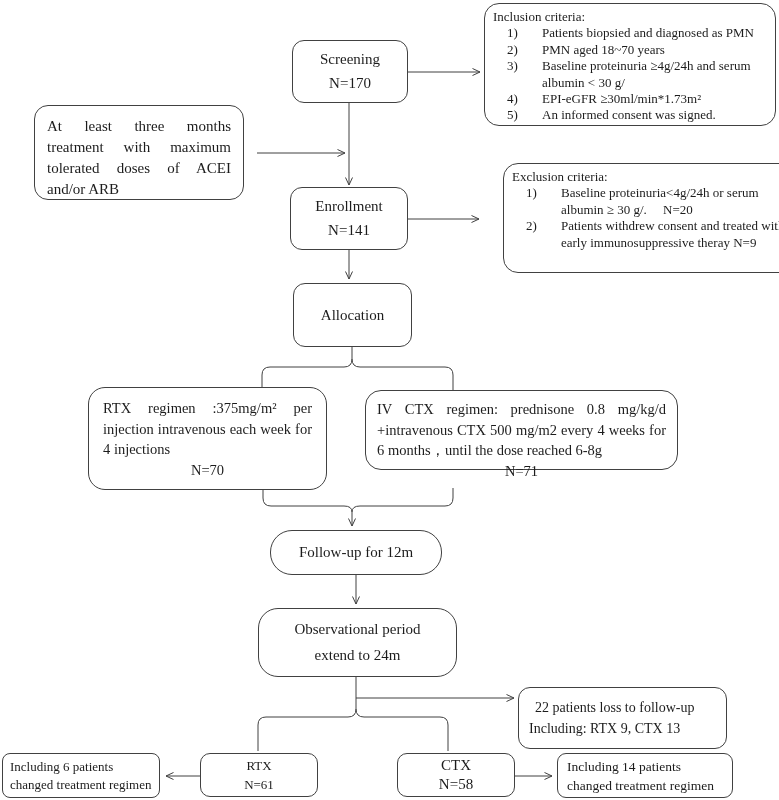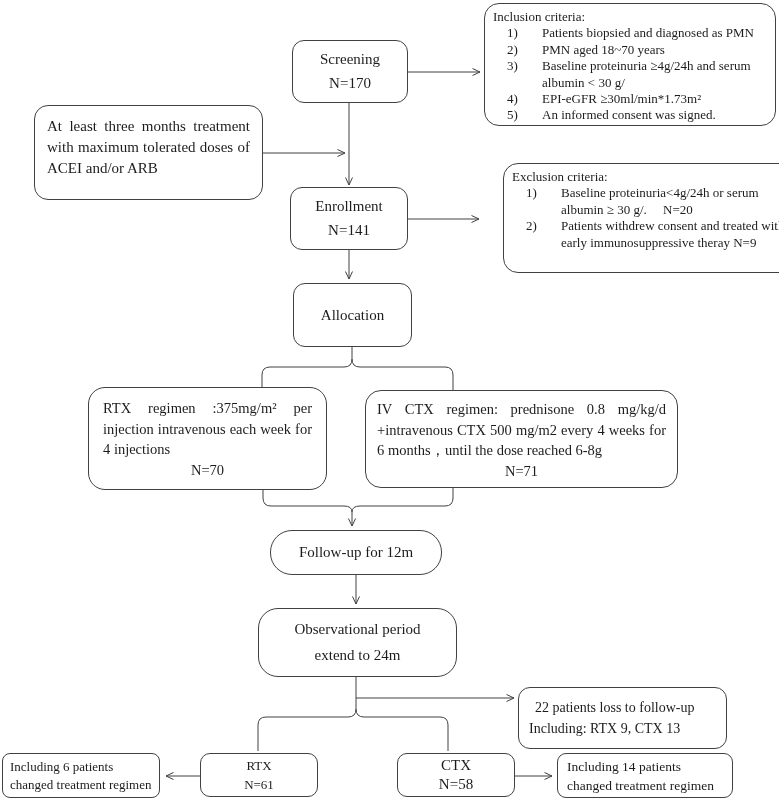--- a/index.html
+++ b/index.html
@@ -15,27 +15,27 @@
   .box{
     position:absolute;
     box-sizing:border-box;
     border:1px solid #414141;
     background:#ffffff;
     display:flex;
     flex-direction:column;
   }
   .center{align-items:center;justify-content:space-evenly;text-align:center;}
   .b-screening{left:292px;top:40px;width:116px;height:63px;border-radius:12px;font-size:15px;padding:4px 2px;}
-  .b-acei{left:34px;top:105px;width:229px;height:95px;border-radius:14px;padding:10px 12px;font-size:15px;line-height:21px;text-align:justify;}
+  .b-acei{left:34px;top:105px;width:210px;height:95px;border-radius:14px;padding:10px 12px;font-size:15px;line-height:21px;text-align:justify;}
   .b-inclusion{left:484px;top:3px;width:292px;height:123px;border-radius:15px;padding:5px 6px 4px 8px;font-size:13px;line-height:16.4px;}
   .b-enrollment{left:290px;top:187px;width:118px;height:63px;border-radius:12px;font-size:15px;padding:4px 2px;}
   .b-exclusion{left:483px;top:163px;width:294px;height:110px;border-radius:15px;padding:5px 6px 4px 8px;font-size:13px;line-height:16.4px;margin-left:20px;}
   .b-allocation{left:293px;top:283px;width:119px;height:64px;border-radius:12px;font-size:15px;}
   .b-rtx-regimen{left:88px;top:387px;width:239px;height:103px;border-radius:17px;padding:10px 14px 6px 14px;font-size:14.5px;line-height:20.5px;}
-  .b-ctx-regimen{left:365px;top:390px;width:313px;height:98px;border-radius:16px;padding:8px 11px 4px 11px;font-size:14.5px;line-height:20.5px;}
+  .b-ctx-regimen{left:365px;top:390px;width:313px;height:80px;border-radius:16px;padding:8px 11px 4px 11px;font-size:14.5px;line-height:20.5px;}
   .b-followup{left:270px;top:530px;width:172px;height:45px;border-radius:22px;font-size:15px;}
   .b-observation{left:258px;top:608px;width:199px;height:69px;border-radius:20px;font-size:15px;padding:4px 2px;}
   .b-loss{left:518px;top:670px;width:209px;height:62px;border-radius:12px;justify-content:center;padding:2px 8px 2px 10px;font-size:14px;line-height:21px;margin-top:17px;}
   .b-rtx-arm{left:200px;top:753px;width:118px;height:44px;border-radius:10px;font-size:13px;line-height:19px;justify-content:center;}
   .b-ctx-arm{left:397px;top:753px;width:118px;height:44px;border-radius:10px;font-size:15px;line-height:19px;justify-content:center;}
   .b-rtx-note{left:2px;top:753px;width:158px;height:45px;border-radius:8px;justify-content:center;padding:2px 4px 2px 7px;font-size:13px;line-height:18px;}
   .b-ctx-note{left:557px;top:753px;width:176px;height:45px;border-radius:9px;justify-content:center;padding:2px 4px 2px 9px;font-size:13.5px;line-height:19px;}
   .crit-title{padding-left:0px;}
   .li{display:grid;grid-template-columns:24px 1fr;column-gap:11px;padding-left:14px;}
   .li .itxt{white-space:pre-wrap;}

